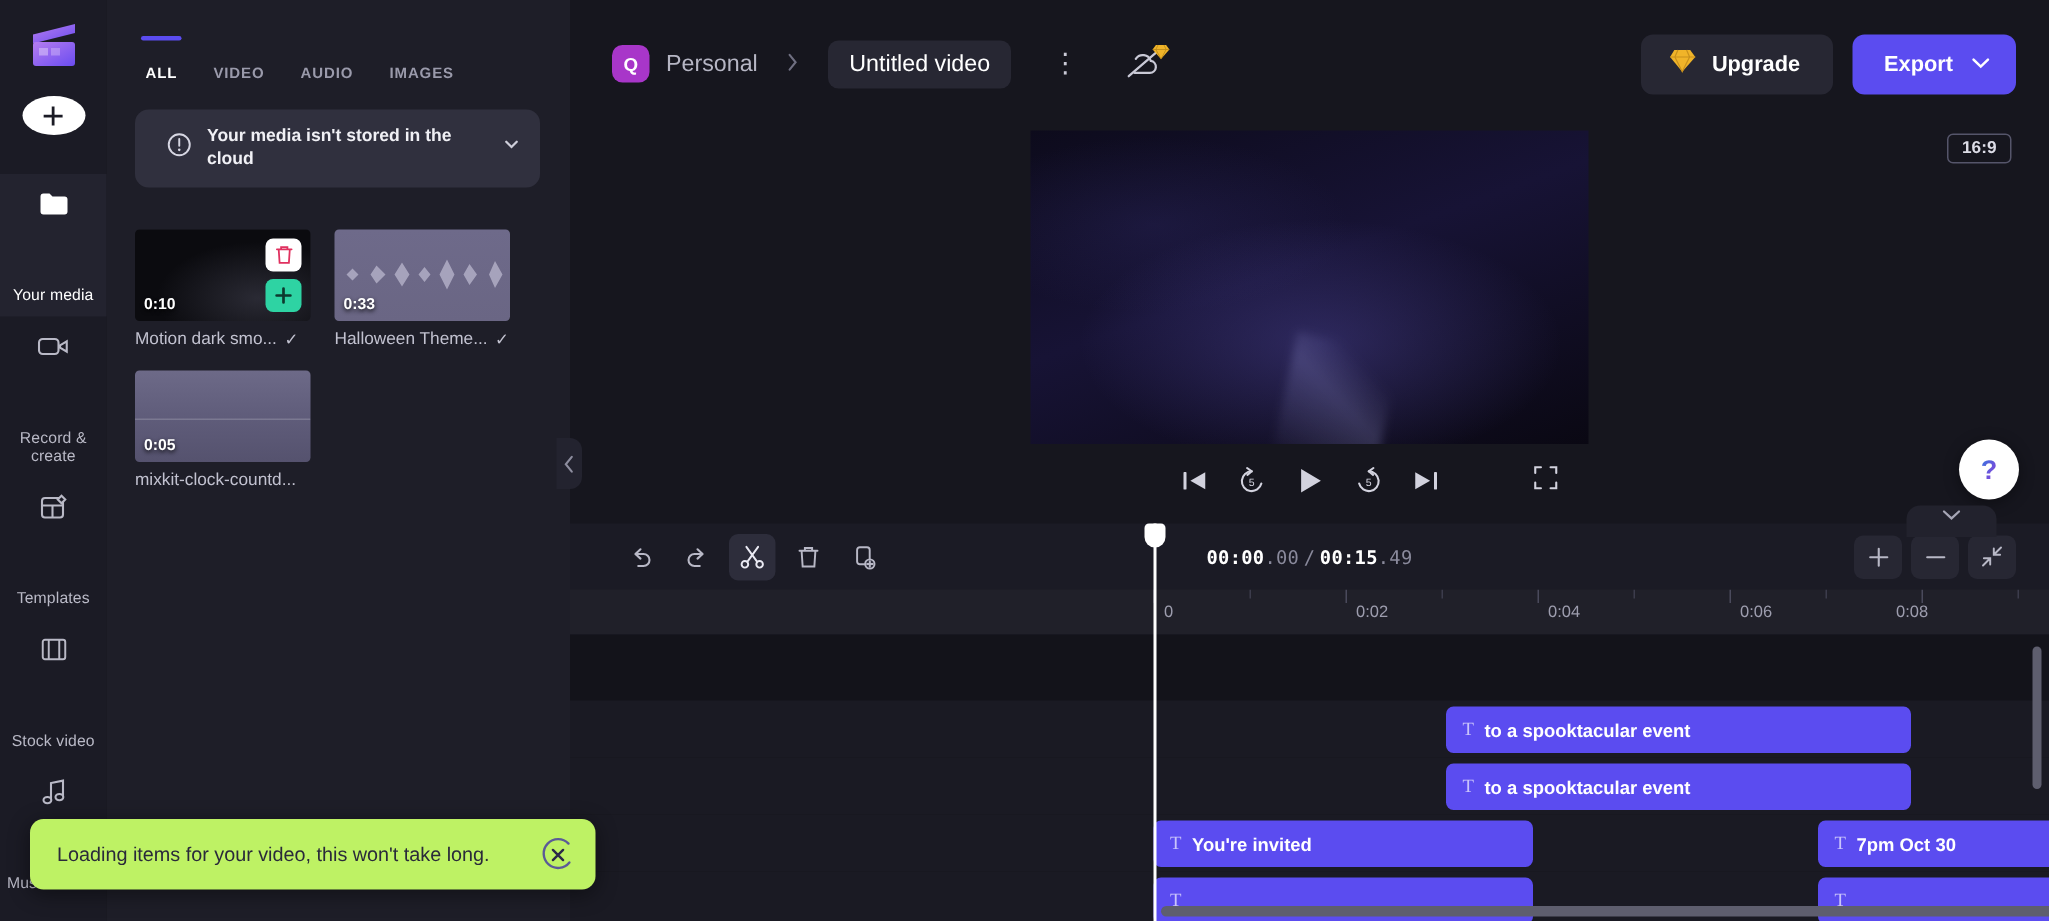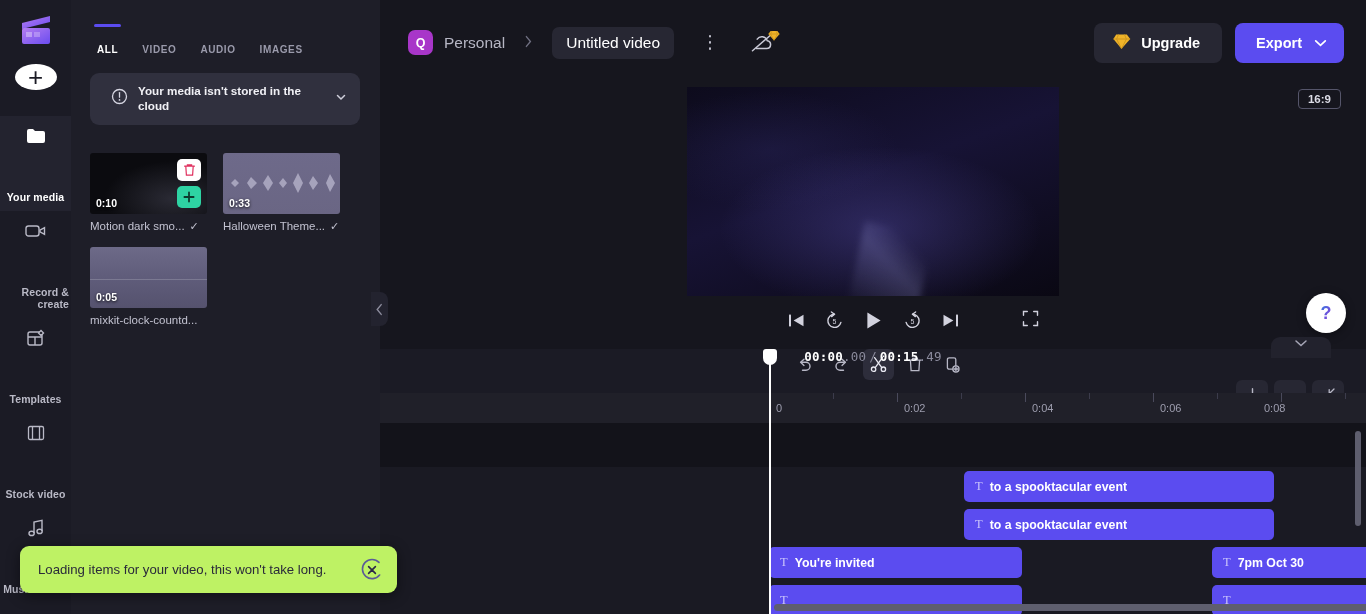--- a/index.html
+++ b/index.html
@@ -24,22 +24,22 @@
     margin-top: 14px; display: flex; align-items: center; justify-content: center;
     color: #1b1b25; font-size: 26px; font-weight: 300; line-height: 1; cursor: pointer;
   }
   .rail-items { margin-top: 26px; width: 100%; }
   .rail-item {
     width: 100%; padding: 9px 2px 8px; display: flex; flex-direction: column;
     align-items: center; gap: 4px; cursor: pointer; position: relative;
   }
   .rail-item.active { background: #23232f; }
   .rail-item .ri-label {
-    font-size: 10.5px; color: #b9b9c6; text-align: right; line-height: 1.15;
-    letter-spacing: .1px; font-weight: 700; margin-top: 40px;
+    font-size: 10.5px; color: #b9b9c6; text-align: center; line-height: 1.15;
+    letter-spacing: .1px; font-weight: 400; margin-top: 40px;
   }
   .rail-item.active .ri-label { color: #ffffff; }
   .rail-icon { width: 22px; height: 22px; display: flex; align-items: center; justify-content: center; }
   .rail-icon svg { display:block; }
 
   
   .panel {
     width: 309px; height: 614px; background: #1e1e28; flex: none;
     position: relative; z-index: 4;
   }
@@ -150,21 +150,21 @@
     box-shadow: 0 2px 10px rgba(0,0,0,.4);
   }
   .tl-collapse {
     position: absolute; right: 35px; bottom: -9px; width: 60px; height: 21px;
     background: #22222d; border-radius: 9px 9px 0 0; display: flex; align-items: flex-start;
     justify-content: center; padding-top: 2px; color: #a6a6b6; cursor: pointer; z-index: 3;
   }
 
   
   .timeline { height: 265px; background: #1b1b25; flex: none; position: relative; }
-  .tl-toolbar { height: 44px; display: flex; align-items: center; padding: 0 22px 0 32px; position: relative; flex-direction: column; }
+  .tl-toolbar { height: 44px; display: flex; align-items: center; padding: 0 22px 0 32px; position: relative; }
   .tb-group { display: flex; gap: 6px; }
   .tb-btn {
     width: 31px; height: 31px; border-radius: 6px; display: flex; align-items: center;
     justify-content: center; color: #b8b8c6; cursor: pointer;
   }
   .tb-btn.on { background: #2d2d3b; color: #e9e9f2; }
   .timecode {
     position: absolute; left: 50%; transform: translateX(-50%);
     font-family: "DejaVu Sans Mono", monospace; font-size: 12.5px; letter-spacing: .2px;
   }

